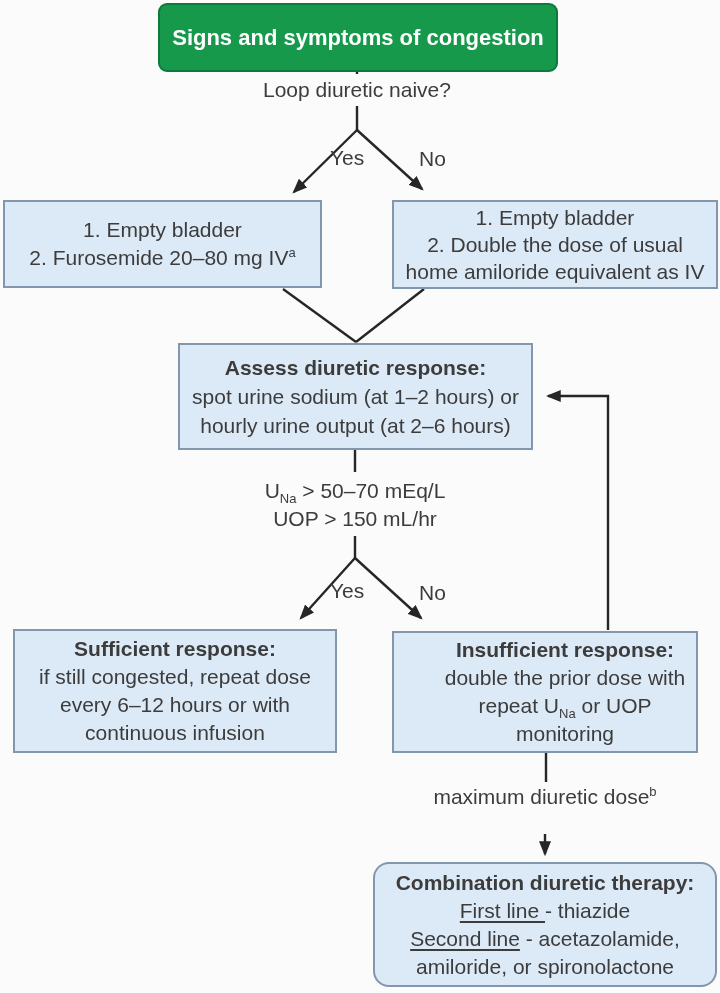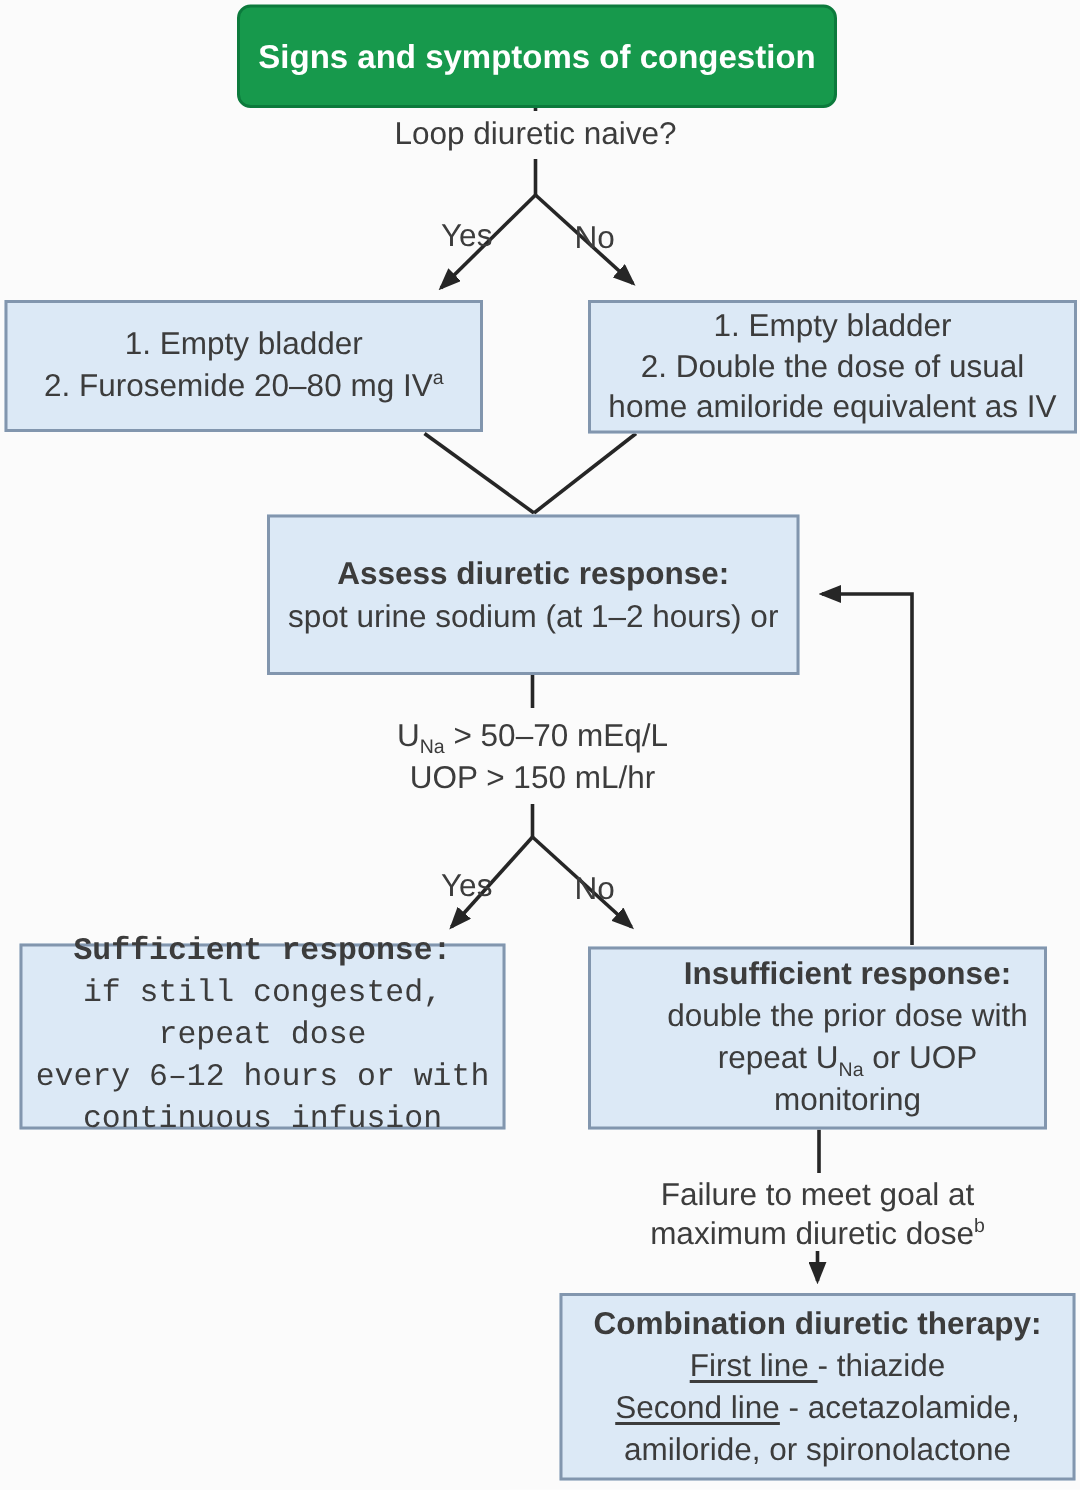--- a/index.html
+++ b/index.html
@@ -26,21 +26,21 @@
   .box .title{font-weight:bold;}
   .green-box{
     position:absolute; box-sizing:border-box;
     background:var(--green-fill); border:2.5px solid var(--green-border);
     border-radius:9px; color:#ffffff; font-weight:bold; font-size:22px;
     display:flex; align-items:center; justify-content:center; text-align:center;
   }
   .free-text{
     position:absolute; text-align:center; font-size:21px; line-height:28px;
   }
-  .branch-label{position:absolute; font-size:21px; line-height:24px;}
+  .branch-label{position:absolute; font-size:21px; line-height:24px;margin-left:36px;}
   sub.sb{font-size:13px; line-height:0;}
   sup.sp{font-size:13px; line-height:0;}
   .u{text-decoration:underline; text-underline-offset:3px;}
 </style>
 </head>
 <body>
 
 <div class="canvas">
 
   <svg class="connectors" viewBox="0 0 720 993" xmlns="http://www.w3.org/2000/svg">
@@ -92,48 +92,48 @@
 
   <div class="box" style="left:392px; top:200px; width:326px; height:89px; line-height:27px;">
     <div><span>1. Empty bladder</span></div>
     <div><span>2. Double the dose of usual</span></div>
     <div><span>home amiloride equivalent as IV</span></div>
   </div>
 
   <div class="box" style="left:178px; top:343px; width:355px; height:107px; line-height:29px;align-items:center;">
     <div class="title"><span>Assess diuretic response:</span></div>
     <div><span>spot urine sodium (at 1–2 hours) or</span></div>
+    <div><span>hourly urine output (at 2–6 hours)</span></div>
   </div>
 
   <div class="free-text" style="left:205px; top:477px; width:300px;">
     <div><span>U</span><sub class="sb">Na</sub><span> &gt; 50–70 mEq/L</span></div>
     <div><span>UOP &gt; 150 mL/hr</span></div>
   </div>
 
   <div class="branch-label" style="left:294px; top:579px;">Yes</div>
   <div class="branch-label" style="left:383px; top:581px;">No</div>
 
-  <div class="box" style="left:13px; top:629px; width:324px; height:124px;font-family:Liberation Mono, monospace;">
+  <div class="box" style="left:13px; top:629px; width:324px; height:124px;">
     <div class="title"><span>Sufficient response:</span></div>
     <div><span>if still congested, repeat dose</span></div>
     <div><span>every 6–12 hours or with</span></div>
     <div><span>continuous infusion</span></div>
   </div>
 
   <div class="box" style="left:392px; top:631px; width:306px; height:122px;padding-left:40px;">
     <div class="title"><span>Insufficient response:</span></div>
     <div><span>double the prior dose with</span></div>
     <div><span>repeat U</span><sub class="sb">Na</sub><span> or UOP monitoring</span></div>
   </div>
 
   <div class="free-text" style="left:395px; top:784px; width:300px; line-height:26px;">
-    <div><span>Failure to meet goal at</span></div>
     <div><span>maximum diuretic dose</span><sup class="sp">b</sup></div>
   </div>
 
-  <div class="box" style="left:373px; top:862px; width:344px; height:125px;">
+  <div class="box" style="left:373px; top:862px; width:344px; height:125px;border-radius:16px;">
     <div class="title"><span>Combination diuretic therapy:</span></div>
     <div><span class="u">First line </span><span>- thiazide</span></div>
     <div><span class="u">Second line</span><span> - acetazolamide,</span></div>
     <div><span>amiloride, or spironolactone</span></div>
   </div>
 
 </div>
 
 </body></html>

